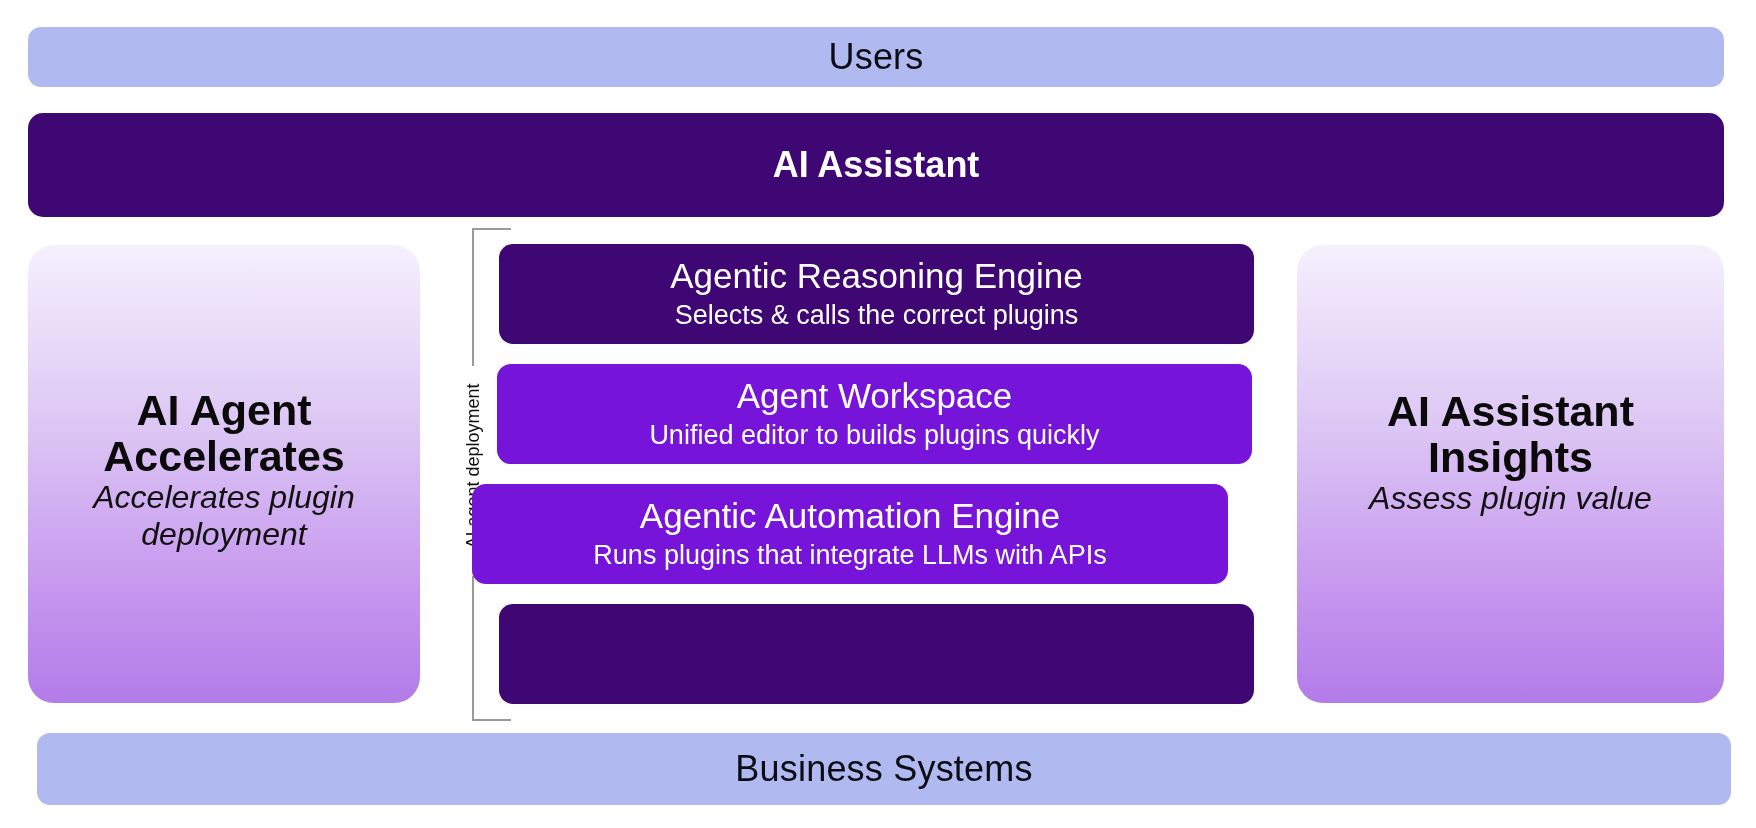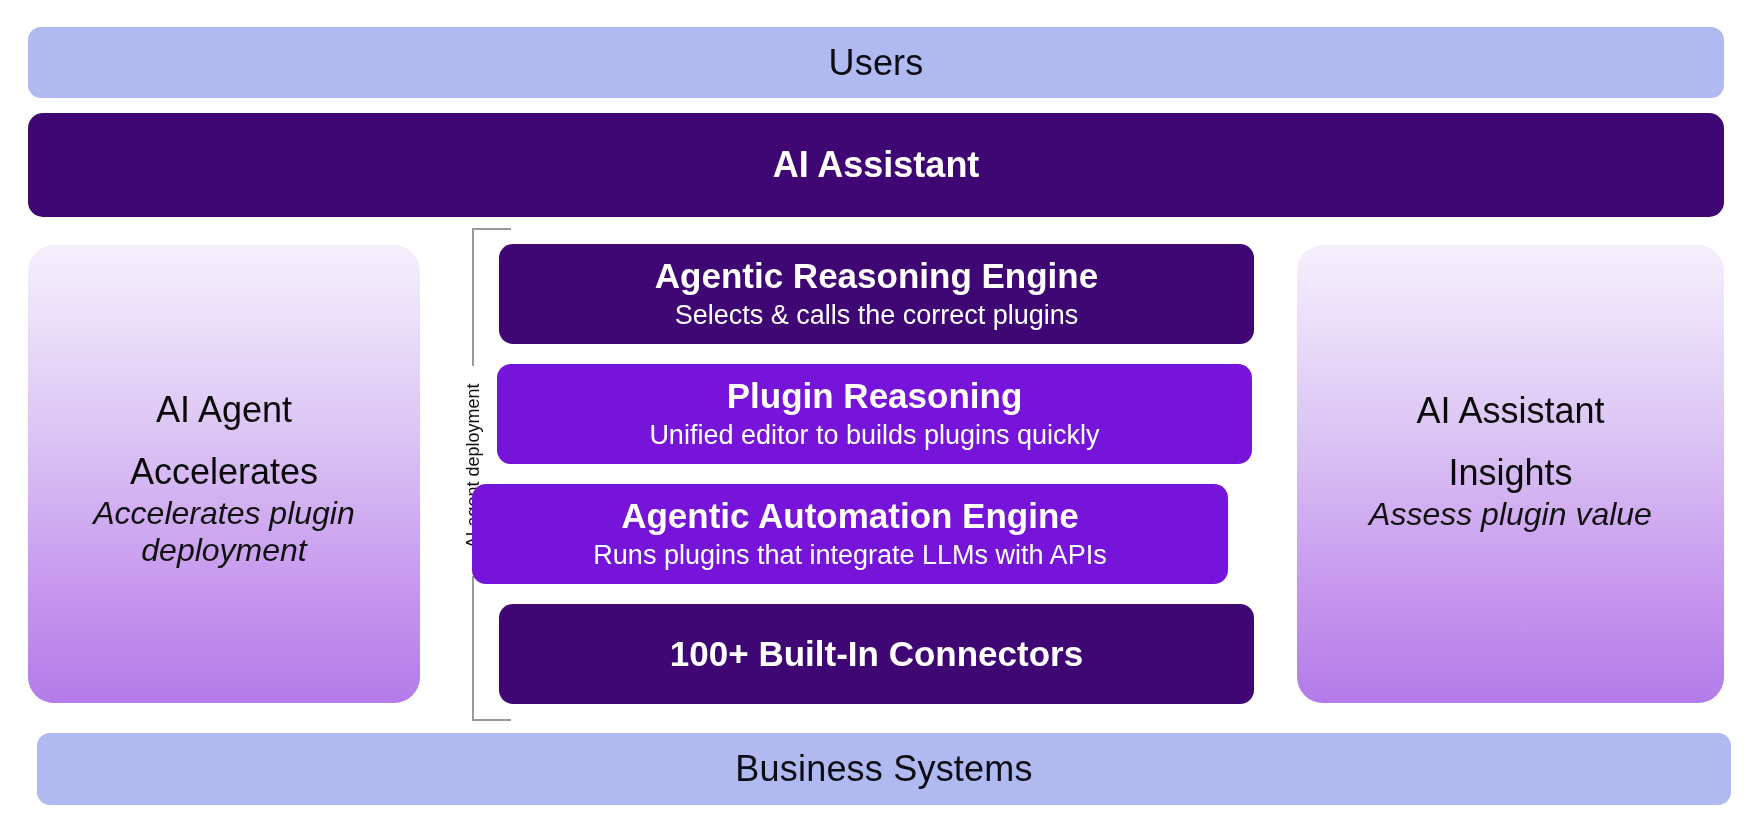--- a/index.html
+++ b/index.html
@@ -8,34 +8,34 @@
   .box { position: absolute; box-sizing: border-box; display: flex; flex-direction: column;
          align-items: center; justify-content: center; text-align: center; }
   .bar-light { background: #b0baf0; border-radius: 13px; color: #0c0c14; }
   .bar-light .lbl { font-size: 36px; font-weight: 400; letter-spacing: 0.2px; }
   .dark { background: #3f0773; color: #ffffff; }
   .bright { background: #7714d9; color: #ffffff; }
   .assistant { border-radius: 15px; }
   .assistant .title { font-size: 36px; font-weight: 700; line-height: 42px; }
   .assistant .sub { font-size: 28px; font-style: italic; font-weight: 300; line-height: 36px; }
   .stack { border-radius: 14px; }
-  .stack .title { font-size: 35px; font-weight: 700; line-height: 42px; }
+  .stack .title { font-size: 35px; font-weight: 400; line-height: 42px; }
   .stack .sub { font-size: 27px; line-height: 36px; }
   .side { border-radius: 26px; background: linear-gradient(180deg, #f5f0fd 0%, #dcc6f4 40%, #c697ee 75%, #b37be9 100%); color: #0a0a0a; }
-  .side .title { font-size: 36px; font-weight: 400; line-height: 46px; margin-top: 16px; }
+  .side .title { font-size: 43px; font-weight: 700; line-height: 46px; }
   .side .sub { font-size: 32px; font-style: italic; line-height: 37px; color: #111; }
   .bracket { position: absolute; border-left: 2px solid #9a9a9a; }
   .bracket-h { position: absolute; height: 0; border-top: 2px solid #9a9a9a; }
   .rot-label { position: absolute; transform: rotate(-90deg); transform-origin: center center;
                font-size: 18px; color: #111; white-space: nowrap; text-align: center; width: 220px; height: 22px; line-height: 22px; }
 </style>
 </head>
 <body>
 
-<div class="box bar-light" style="left:28px; top:27px; width:1696px; height:71px;">
+<div class="box bar-light" style="left:28px; top:27px; width:1696px; height:60px;">
   <span class="lbl">Users</span>
 </div>
 
 <div class="box dark assistant" style="left:28px; top:113px; width:1696px; height:104px;">
   <span class="title">AI Assistant</span>
 </div>
 
 <div class="box side" style="left:28px; top:245px; width:392px; height:458px; padding-bottom:8px;">
   <span class="title">AI Agent</span>
   <span class="title">Accelerates</span>
@@ -47,29 +47,28 @@
 <div class="bracket" style="left:472px; top:228px; height:138px;"></div>
 <div class="bracket" style="left:472px; top:576px; height:145px;"></div>
 <div class="bracket-h" style="left:472px; top:719px; width:39px;"></div>
 <div class="rot-label" style="left:363px; top:455px;">AI agent deployment</div>
 
 <div class="box dark stack" style="left:499px; top:244px; width:755px; height:100px;">
   <span class="title">Agentic Reasoning Engine</span>
   <span class="sub">Selects &amp; calls the correct plugins</span>
 </div>
 <div class="box bright stack" style="left:497px; top:364px; width:755px; height:100px;">
-  <span class="title">Plugin Reasoning</span>
+  <span class="title">Agent Workspace</span>
   <span class="sub">Unified editor to builds plugins quickly</span>
 </div>
 <div class="box bright stack" style="left:472px; top:484px; width:756px; height:100px;">
   <span class="title">Agentic Automation Engine</span>
   <span class="sub">Runs plugins that integrate LLMs with APIs</span>
 </div>
 <div class="box dark stack" style="left:499px; top:604px; width:755px; height:100px;">
-  <span class="title">100+ Built-In Connectors</span>
 </div>
 
 <div class="box side" style="left:1297px; top:245px; width:427px; height:458px; padding-bottom:44px;">
   <span class="title">AI Assistant</span>
   <span class="title">Insights</span>
   <span class="sub">Assess plugin value</span>
 </div>
 
 <div class="box bar-light" style="left:29px; top:733px; width:1694px; height:72px;margin-left:8px;">
   <span class="lbl">Business Systems</span>

